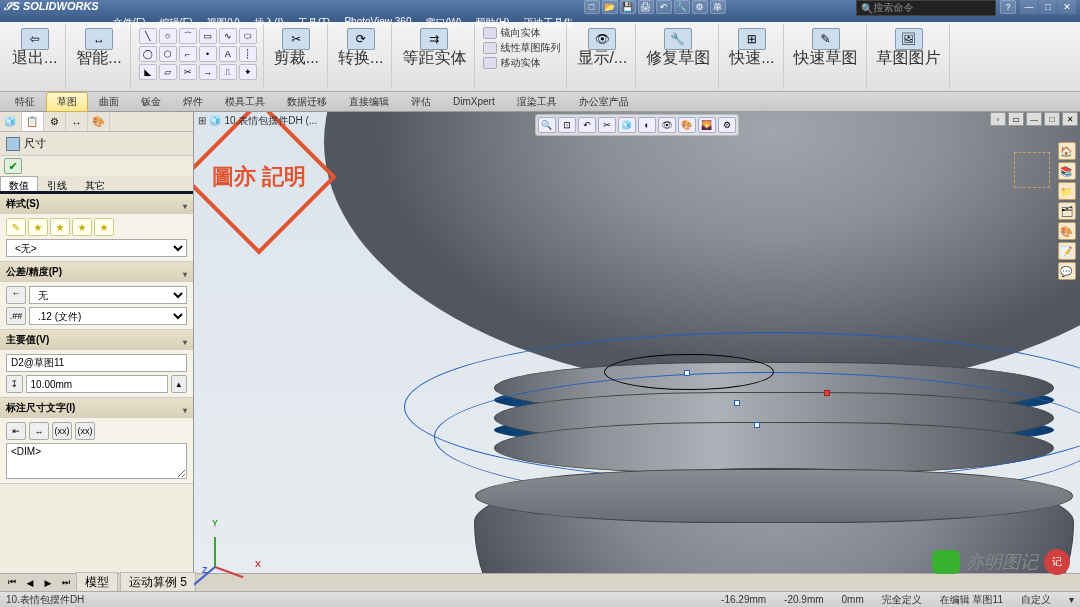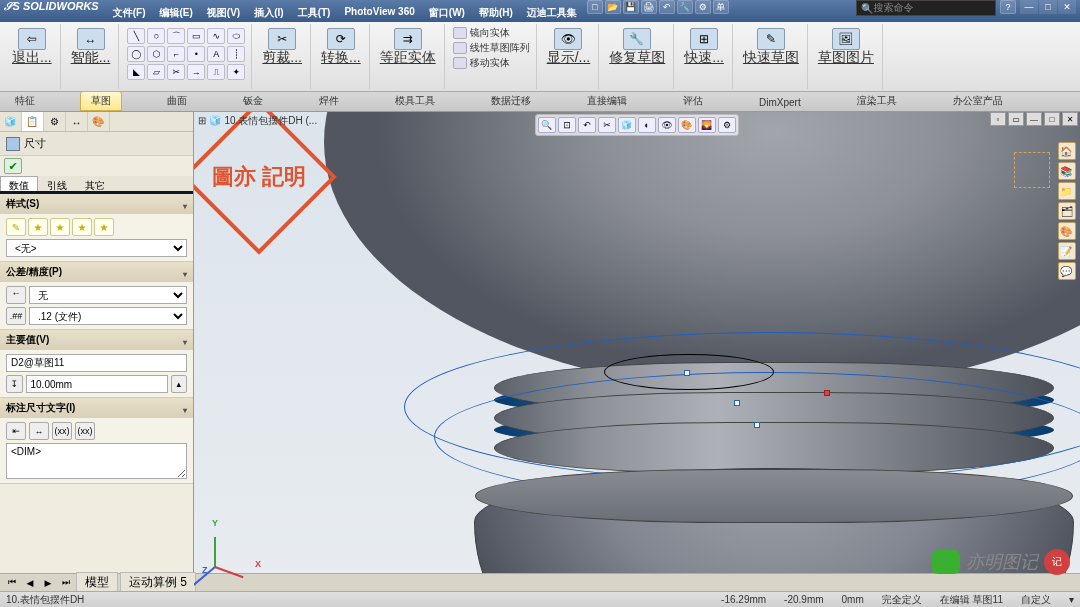--- a/index.html
+++ b/index.html
@@ -2,42 +2,42 @@
 <html><head>
 <meta charset="utf-8">
 <style>
 * { box-sizing: border-box; margin: 0; padding: 0; font-family: "Microsoft YaHei", sans-serif; }
 body { width: 1080px; height: 607px; background: #e8e8e8; overflow: hidden; position: relative; font-size: 11px; }
 
 
 .title-bar { height: 22px; background: linear-gradient(#5a7aa8, #3a5a88); display: flex; align-items: flex-start; padding: 0 4px; color: #fff; font-size: 10px; }
 .sw-logo { font-style: italic; font-weight: bold; margin-right: 8px; font-size: 11px; }
 .menu-bar { display: flex; gap: 2px; }
-.menu-item { padding: 6px 6px; cursor: pointer; font-weight: bold; }
+.menu-item { padding: 16px 6px; cursor: pointer; }
 .title-spacer { flex: 1; }
 .quick-tools { display: flex; gap: 2px; align-items: center; padding: 0 4px; }
 .qbtn { width: 16px; height: 14px; background: rgba(255,255,255,0.15); border: 1px solid rgba(255,255,255,0.2); border-radius: 2px; cursor: pointer; display: flex; align-items: center; justify-content: center; font-size: 9px; }
 .search-box { width: 140px; height: 16px; background: #222; border: 1px solid #444; color: #888; font-size: 10px; padding: 0 4px; display: flex; align-items: center; }
 .win-controls { display: flex; gap: 1px; }
 .win-btn { width: 18px; height: 14px; background: rgba(255,255,255,0.1); display: flex; align-items: center; justify-content: center; cursor: pointer; font-size: 9px; }
 
 
 .ribbon { height: 70px; background: linear-gradient(#f5f5f5, #e0e0e0); border-bottom: 1px solid #aaa; display: flex; align-items: stretch; padding: 2px 4px; gap: 2px; }
 .ribbon-group { display: flex; flex-direction: column; align-items: center; padding: 2px 4px; border-right: 1px solid #ccc; }
 .ribbon-big-btn { display: flex; flex-direction: column; align-items: center; gap: 2px; padding: 2px 4px; cursor: pointer; border-radius: 3px; }
 .ribbon-icon-lg { width: 28px; height: 22px; background: #cde; border: 1px solid #89a; border-radius: 2px; display: flex; align-items: center; justify-content: center; font-size: 12px; }
-.ribbon-label { font-size: 14px; color: #333; line-height: 11px; text-align: right; text-decoration: underline; }
+.ribbon-label { font-size: 16px; color: #333; line-height: 11px; text-align: right; }
 .ribbon-tools-grid { display: grid; grid-template-columns: repeat(6, 18px); grid-auto-rows: 16px; gap: 2px; padding: 2px; }
 .rg-item { background: #eef; border: 1px solid #bbc; border-radius: 2px; cursor: pointer; display: flex; align-items: center; justify-content: center; font-size: 9px; }
 .ribbon-small-list { display: flex; flex-direction: column; gap: 1px; font-size: 10px; color: #333; }
 .ribbon-small-item { display: flex; align-items: center; gap: 3px; padding: 0 2px; cursor: pointer; }
 .ribbon-small-ic { width: 14px; height: 12px; background: #dde; border: 1px solid #aab; border-radius: 2px; }
 
 
-.cmd-tabs { height: 20px; background: linear-gradient(#d8d8d8, #c8c8c8); display: flex; align-items: flex-end; padding: 0 4px; border-bottom: 1px solid #999; gap: 34px; }
+.cmd-tabs { height: 20px; background: linear-gradient(#d8d8d8, #c8c8c8); display: flex; align-items: center; padding: 0 4px; border-bottom: 1px solid #999; }
 .cmd-tab { padding: 2px 10px; font-size: 10px; color: #333; cursor: pointer; border: 1px solid transparent; }
 .cmd-tab.active { background: linear-gradient(#fff8d0, #ffe890); border: 1px solid #d0b050; border-radius: 3px 3px 0 0; }
 
 
 .main { display: flex; height: calc(100% - 18px - 70px - 20px - 16px); position: relative; }
 
 
 .left-panel { width: 194px; background: #f0ece0; border-right: 1px solid #999; display: flex; flex-direction: column; }
 .lp-tabs { height: 20px; display: flex; background: #e8e4d8; border-bottom: 1px solid #bbb; }
 .lp-tab { width: 22px; display: flex; align-items: center; justify-content: center; cursor: pointer; border-right: 1px solid #ccc; font-size: 10px; }

